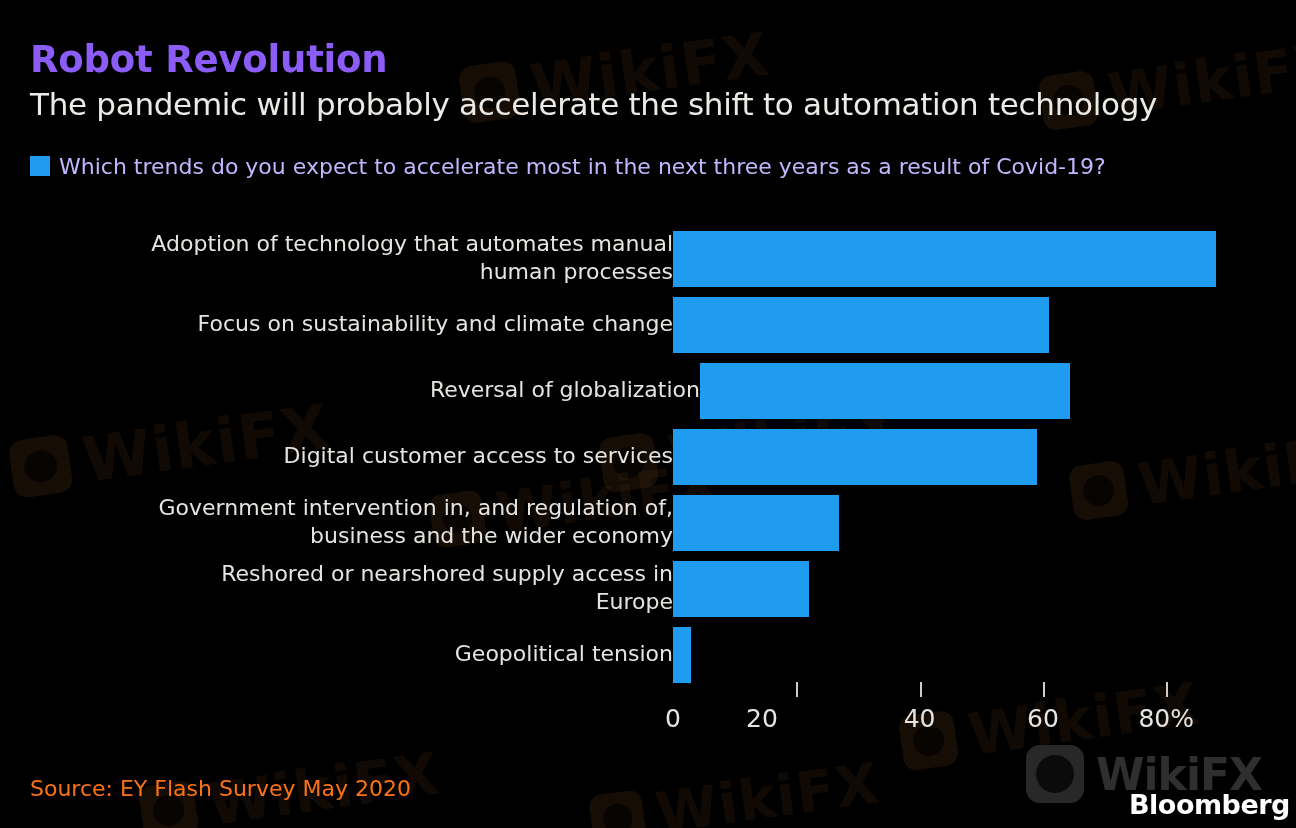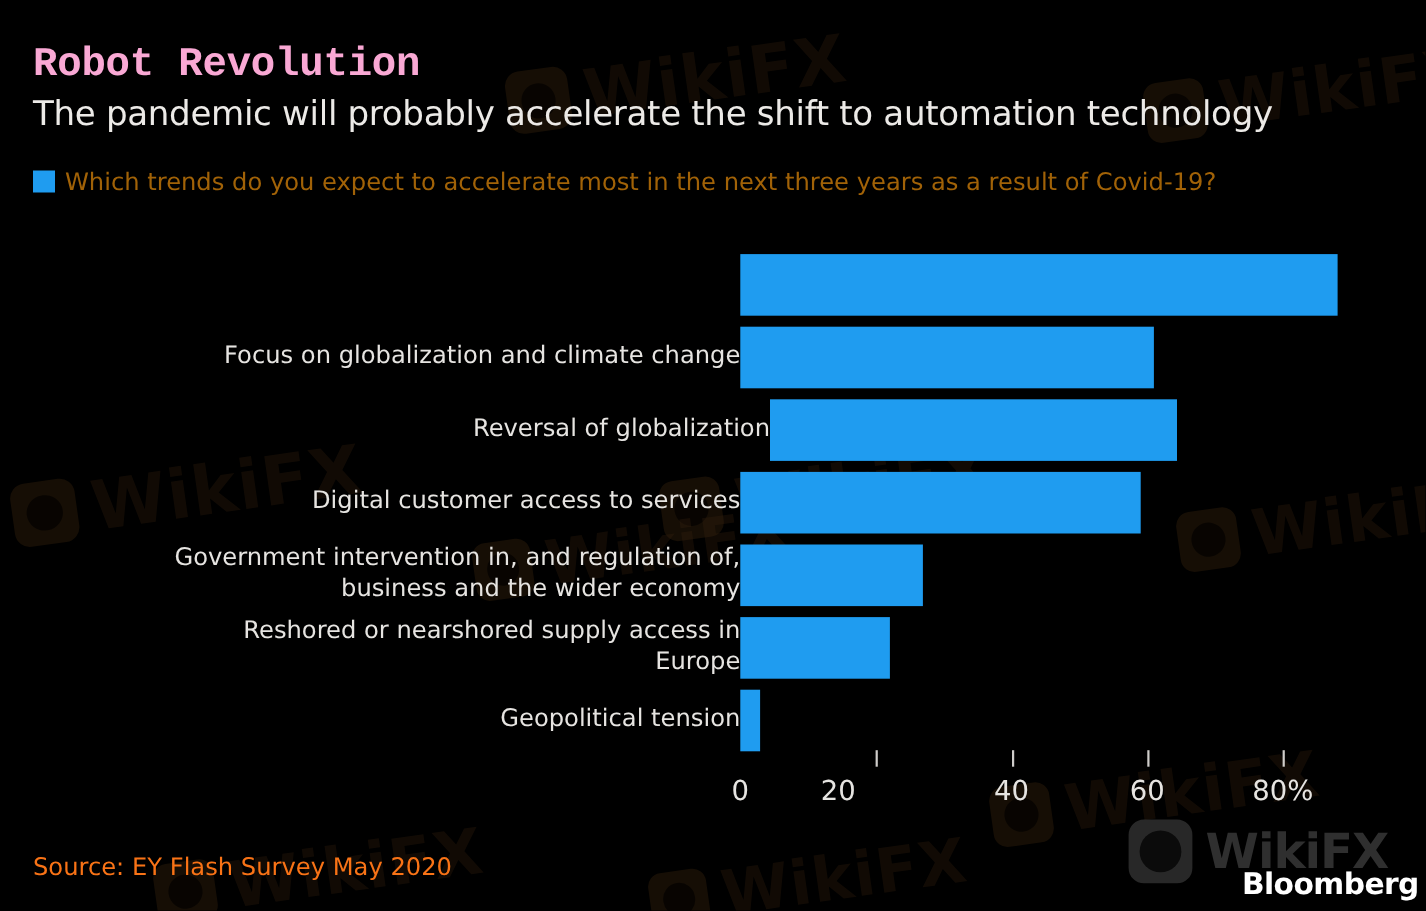--- a/index.html
+++ b/index.html
@@ -50,44 +50,43 @@
     background: #1b1006;
   }
 
   
   .title {
     position: absolute;
     left: 30px;
     top: 38px;
     font-size: 37px;
     font-weight: bold;
-    color: #f9a8d4;
+    color: #8b5cf6;
     letter-spacing: -0.2px;
-    font-family: Liberation Mono, monospace;
   }
   .subtitle {
     position: absolute;
     left: 30px;
     top: 86px;
     font-size: 31px;
     font-weight: normal;
     color: #eceae7;
     letter-spacing: -0.3px;
     text-align: center;
   }
 
   
   .legend {
     position: absolute;
     left: 30px;
     top: 152px;
     width: 1180px;
     font-size: 22px;
     line-height: 29px;
-    color: #a16207;
+    color: #c4b5fd;
   }
   .legend-swatch {
     display: inline-block;
     width: 20px;
     height: 20px;
     background: #1f9cf0;
     vertical-align: -2px;
     margin-right: 9px;
   }
 
@@ -222,24 +221,26 @@
 
   <div class="title">Robot Revolution</div>
   <div class="subtitle">The pandemic will probably accelerate the shift to automation technology</div>
 
   <div class="legend">
     <span class="legend-swatch"></span><span>Which trends do you expect to accelerate most in the next three years as a result of Covid-19?</span>
   </div>
 
   <div class="plot" id="plot">
       <div class="row" style="top: 9px;">
+        <div class="cat-label two-line">Adoption of technology that automates manual
+human processes</div>
         <div class="bar" style="width: 542.52px; background: rgb(31, 156, 240);"></div>
       </div>
       <div class="row" style="top: 75px;">
-        <div class="cat-label one-line">Focus on globalization and climate change</div>
+        <div class="cat-label one-line">Focus on sustainability and climate change</div>
         <div class="bar" style="width: 376.065px; background: rgb(31, 156, 240);"></div>
       </div>
       <div class="row" style="top: 141px; margin-left: 27px;">
         <div class="cat-label one-line">Reversal of globalization</div>
         <div class="bar" style="width: 369.9px; background: rgb(31, 156, 240);"></div>
       </div>
       <div class="row" style="top: 207px;">
         <div class="cat-label one-line">Digital customer access to services</div>
         <div class="bar" style="width: 363.735px; background: rgb(31, 156, 240);"></div>
       </div>

